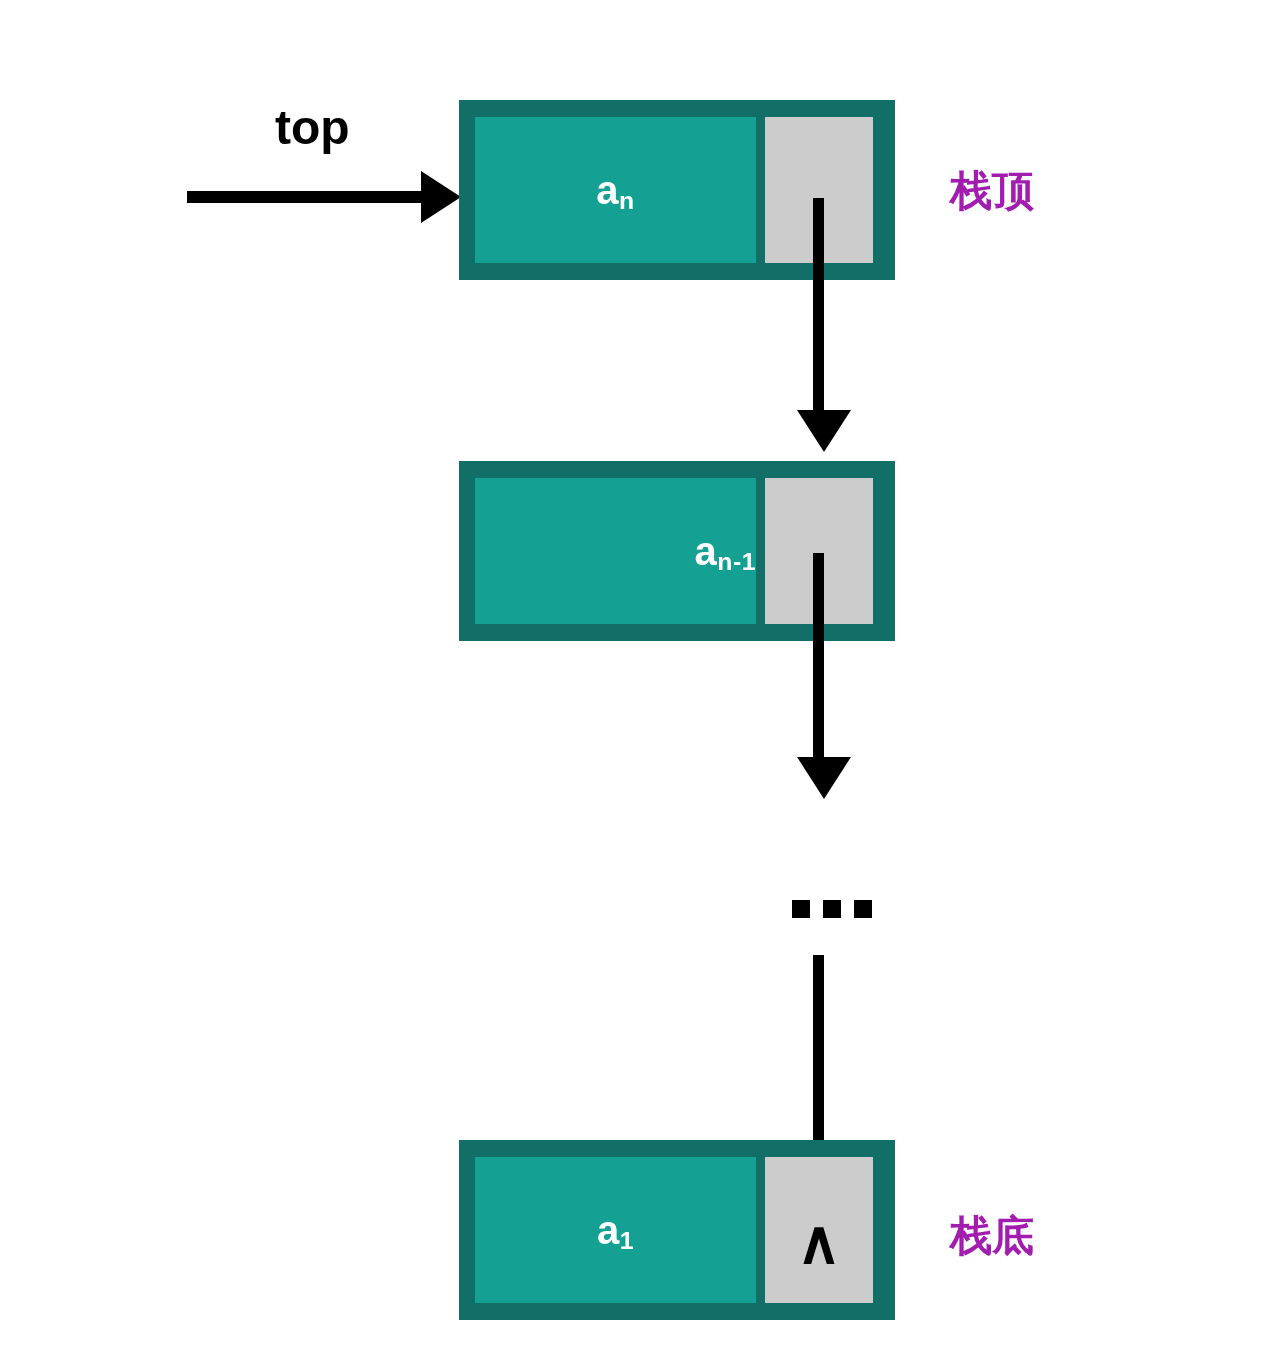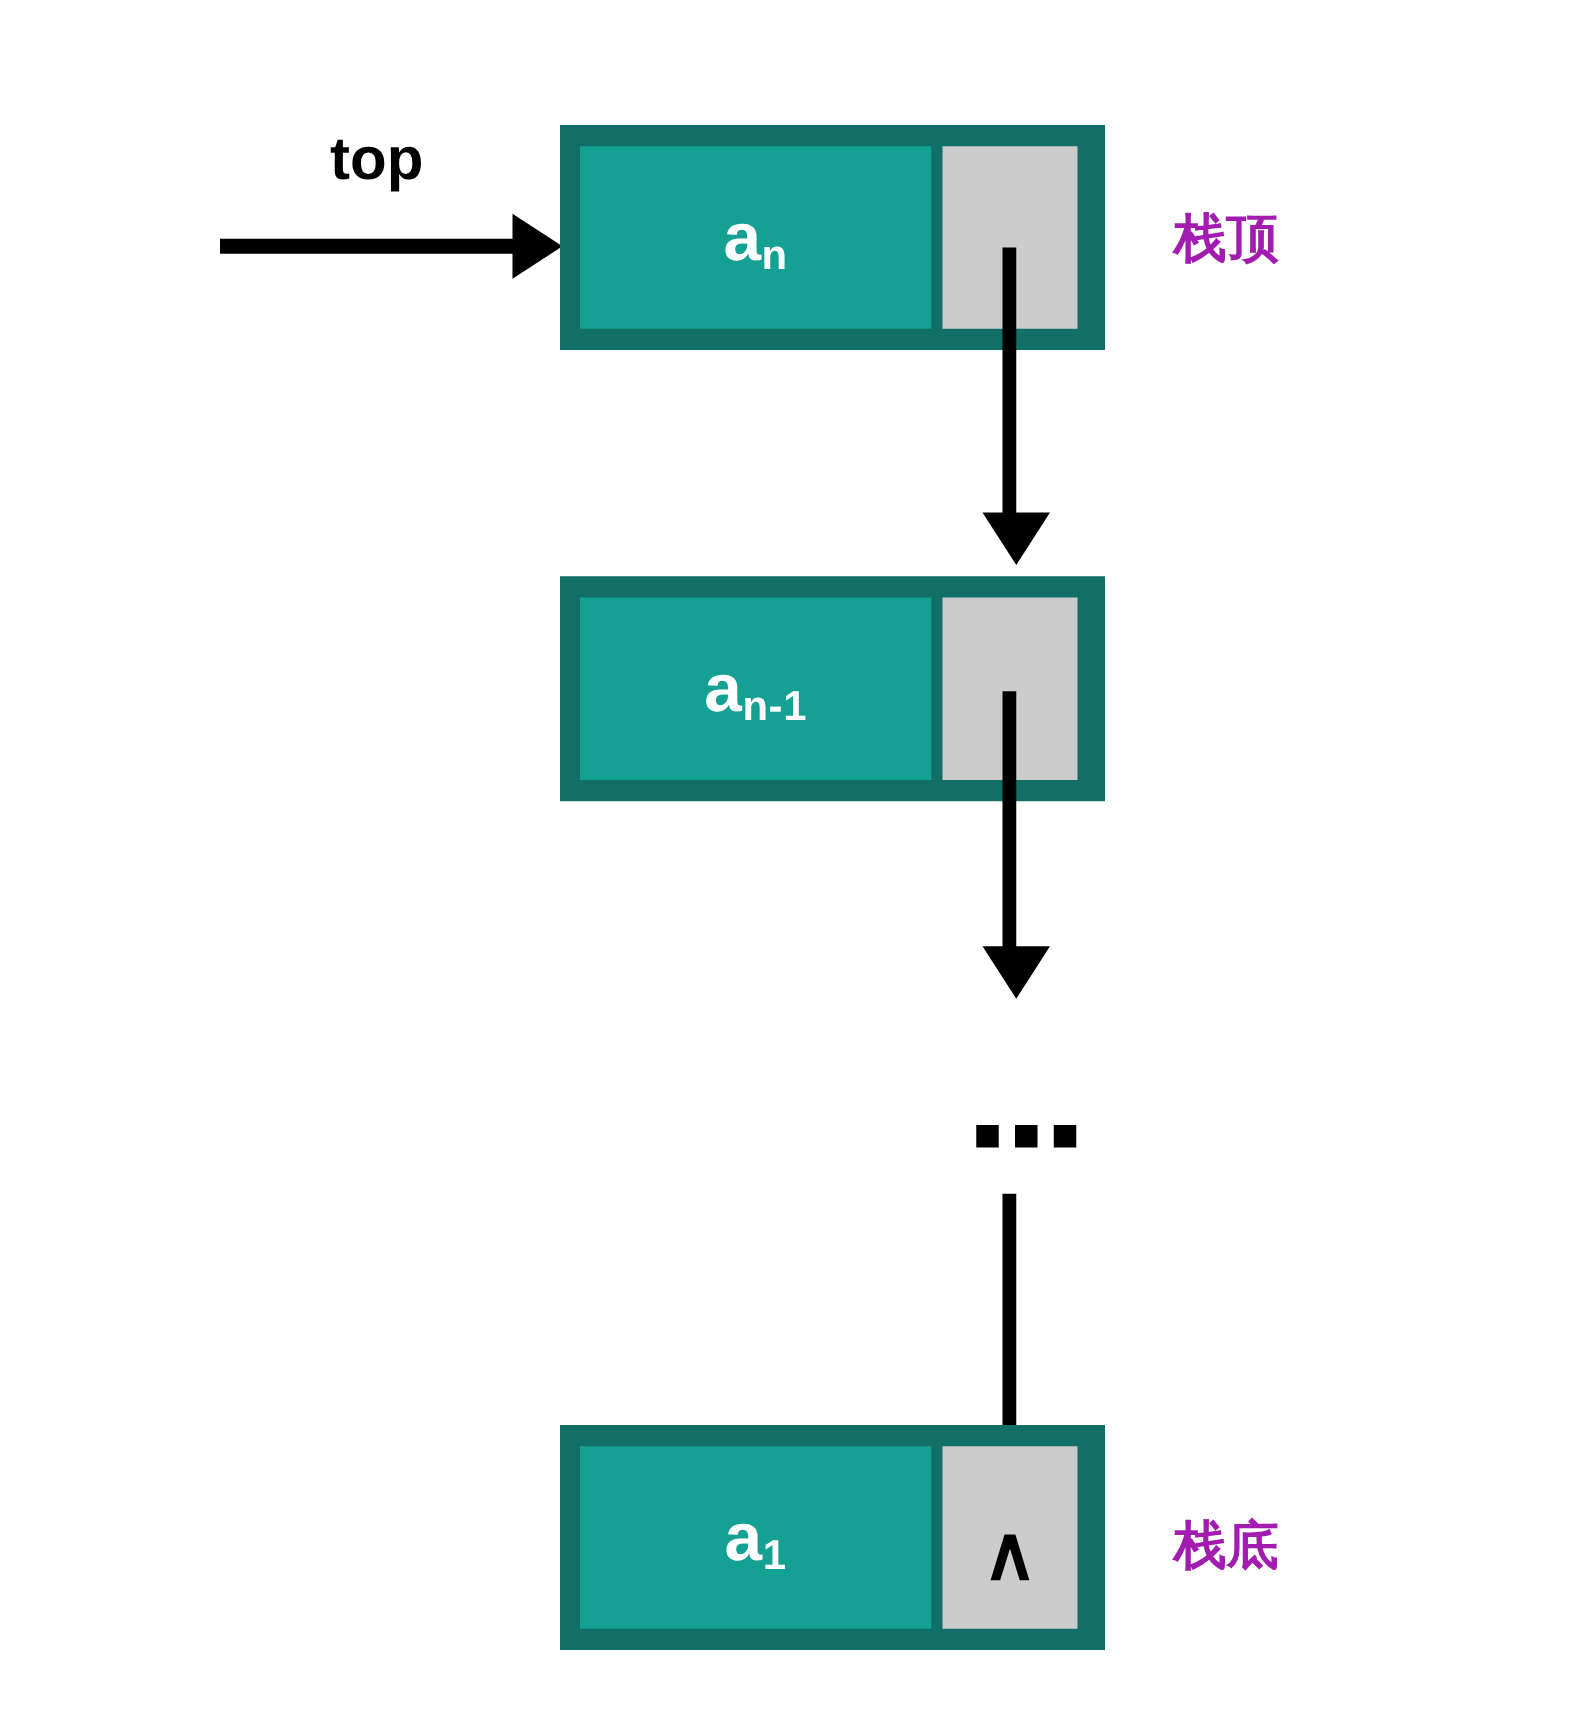--- a/index.html
+++ b/index.html
@@ -10,21 +10,21 @@
   body {
     width: 1276px;
     height: 1370px;
     font-family: "Liberation Sans", sans-serif;
     position: relative;
     overflow: hidden;
   }
 
   #stage {
     position: absolute;
-    left: 4px; top: 0;
+    left: 15px; top: 0;
     width: 1080px;
     height: 1370px;
   }
 
   
   .node {
     position: absolute;
     box-sizing: border-box;
     background: #116f68;           
     display: flex;
@@ -36,21 +36,21 @@
     background: #14a093;           
     height: 100%;
     display: flex;
     align-items: center;
     justify-content: center;
     color: #ffffff;
     font-weight: bold;
     letter-spacing: 0.5px;
   }
   .node-data .lbl {
-    font-size: 54px;
+    font-size: 40px;
     line-height: 1;
     display: inline-block;
     white-space: nowrap;
   }
   .node-data .lbl sub {
     font-size: 0.62em;
     vertical-align: baseline;
     position: relative;
     top: 0.22em;
     font-weight: bold;
@@ -146,21 +146,21 @@
     </div>
     <div class="node-ptr" style="width:108px;"></div>
   </div>
 
   <div class="label-cn" style="left:935px; top:163px;">栈顶</div>
 
   <div class="v-line" style="left:798px; top:198px; height:215px;"></div>
   <div class="v-head" style="left:782px; top:410px;"></div>
 
   <div class="node" style="left:444px; top:461px; width:436px; height:180px;">
-    <div class="node-data" style="width:281px;">
+    <div class="node-data" style="width:281px;justify-content:flex-end;">
       <span class="lbl">a<sub>n-1</sub></span>
     </div>
     <div class="node-ptr" style="width:108px;"></div>
   </div>
 
   <div class="v-line" style="left:798px; top:553px; height:207px;"></div>
   <div class="v-head" style="left:782px; top:757px;"></div>
 
   <div class="ellipsis" style="left:777px; top:900px;">
     <i></i>

